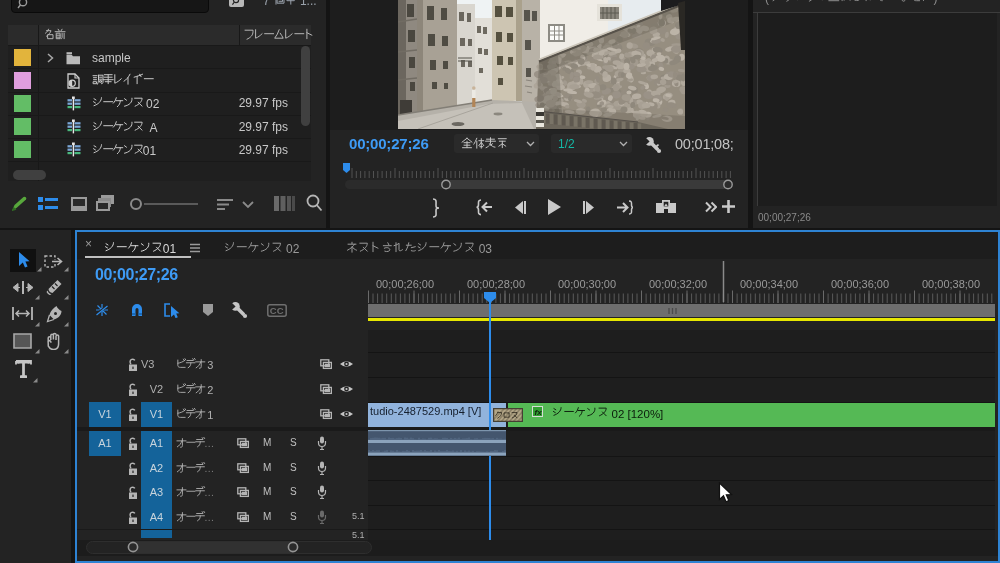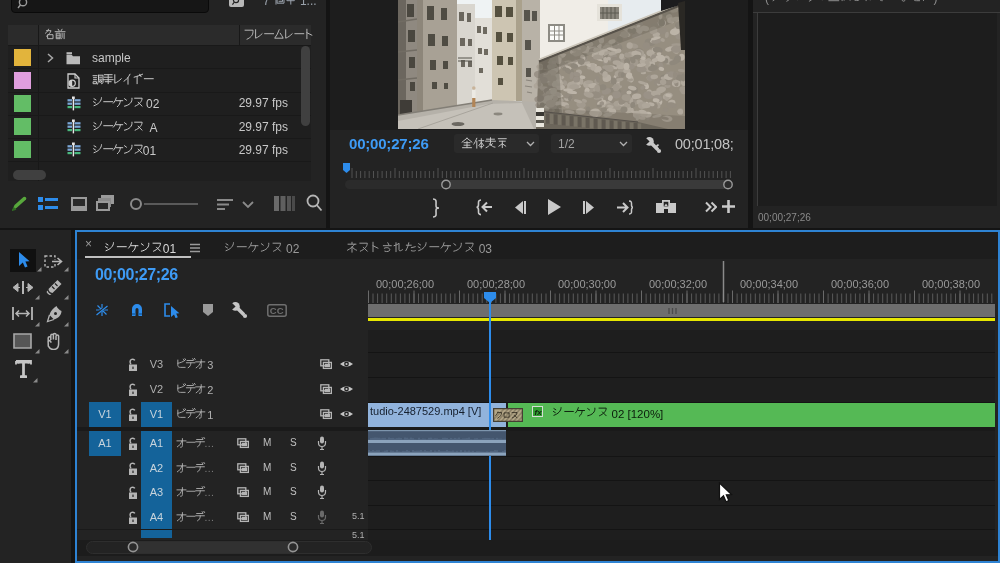--- a/index.html
+++ b/index.html
@@ -838,21 +838,21 @@
           <path d="M6 8 h12" transform="translate(35.3,0.2) scale(0.500)" stroke="rgb(195, 195, 195)" stroke-width="2" fill="none" stroke-linecap="round" stroke-linejoin="round"></path>
           <path d="M12 8 v13" transform="translate(35.3,0.2) scale(0.500)" stroke="rgb(195, 195, 195)" stroke-width="2" fill="none" stroke-linecap="round" stroke-linejoin="round"></path>
           <path d="M12 13 l-7 5" transform="translate(35.3,0.2) scale(0.500)" stroke="rgb(195, 195, 195)" stroke-width="2" fill="none" stroke-linecap="round" stroke-linejoin="round"></path>
           <path d="M12 13 l7 5" transform="translate(35.3,0.2) scale(0.500)" stroke="rgb(195, 195, 195)" stroke-width="2" fill="none" stroke-linecap="round" stroke-linejoin="round"></path>
         </svg>
       </div>
   <svg class="abs" style="left:196px;top:141px" width="9" height="6" viewBox="0 0 9 6">
         <path d="M1 1 L4.5 4.5 L8 1" stroke="#b0b0b0" stroke-width="1.3" fill="none"></path>
       </svg>
   <div class="abs" style="left:221px;top:134px;width:81px;height:19px;background:#2a2a2a;border-radius:3px;"></div>
-  <div class="abs" style="left:228px;top:136.5px;color:#a3a3a3;font-size:12px;">1/2</div>
+  <div class="abs" style="left:228px;top:136.5px;color:#14b8a6;font-size:12px;">1/2</div>
   <svg class="abs" style="left:289px;top:141px" width="9" height="6" viewBox="0 0 9 6">
         <path d="M1 1 L4.5 4.5 L8 1" stroke="#b0b0b0" stroke-width="1.3" fill="none"></path>
       </svg>
   <svg class="abs" style="left:314px;top:136px" width="18" height="18" viewBox="0 0 18 18">
         <circle cx="5.4" cy="5.4" r="4.4" fill="#c9c9c9"></circle>
         <path d="M9 15.2 L15.2 9 a1.9 1.9 0 0 0-2.7 2.7 z" fill="#c9c9c9" transform="rotate(0)"></path>
         <rect x="6.2" y="4.2" width="11" height="3.6" fill="#c9c9c9" transform="rotate(45 6.2 6)"></rect>
         <path d="M1 1 L5.6 5.6 L1.4 9.2 L-1 5 z" fill="#232323"></path>
         <circle cx="15" cy="15" r="2.1" fill="#c9c9c9"></circle>
       </svg>
@@ -1138,21 +1138,21 @@
           <div class="abs" style="left:0;top:91px;width:291px;height:217px;background:#232323;"></div>
           <div class="abs" style="left:291px;top:98px;width:627px;height:210px;background:#1e1e1e;"></div>
           <div class="abs" style="left:291px;top:119.5px;width:627px;height:1px;background:#141414;"></div>
           <div class="abs" style="left:0;top:120px;width:291px;height:24.5px;background:#232323;"></div>
           <div class="abs" style="left:0;top:144.5px;width:291px;height:1px;background:#1a1a1a;"></div>
           <svg width="12" height="13" viewBox="0 0 12 13" class="abs" style="left:50px;top:126px">
             <path d="M2 6.5 h8 v6.5 h-8 z" stroke="#b5b5b5" stroke-width="0" fill="#b5b5b5"></path>
             <path d="M3.2 6 V3.8 a2.5 2.5 0 0 1 4.9 -0.6" stroke="#b5b5b5" stroke-width="1.5" fill="none" transform="rotate(-14 5 4)"></path>
             <rect x="5.4" y="8.6" width="1.2" height="2.4" fill="#232323"></rect>
           </svg>
-          <div class="abs" style="left:64px;top:120px;width:31px;height:24.5px;color:#b0b0b0;font-size:11px;text-align:center;line-height:24.5px;">V3</div>
+          <div class="abs" style="left:64px;top:120px;width:31px;height:24.5px;color:#b0b0b0;font-size:11px;text-align:left;line-height:24.5px;">V3</div>
           <div class="abs jp" style="left:99px;top:126px;color:#b0b0b0;font-size:11px;letter-spacing:-1.4px;">
             <svg width="40" height="14" viewBox="0 0 40 14">
               <path d="M4 4 v12 c0 3 3 4 6 4 h10" transform="translate(0.0,0.2) scale(0.458)" stroke="rgb(176, 176, 176)" stroke-width="2" fill="none" stroke-linecap="round" stroke-linejoin="round"></path>
               <path d="M4 11 c6 -1 11 -3 15 -6" transform="translate(0.0,0.2) scale(0.458)" stroke="rgb(176, 176, 176)" stroke-width="2" fill="none" stroke-linecap="round" stroke-linejoin="round"></path>
               <path d="M16 2 l2 3" transform="translate(0.0,0.2) scale(0.458)" stroke="rgb(176, 176, 176)" stroke-width="2" fill="none" stroke-linecap="round" stroke-linejoin="round"></path>
               <path d="M19.5 1 l2 3" transform="translate(0.0,0.2) scale(0.458)" stroke="rgb(176, 176, 176)" stroke-width="2" fill="none" stroke-linecap="round" stroke-linejoin="round"></path>
               <path d="M4 5 h13" transform="translate(9.4,0.2) scale(0.458)" stroke="rgb(176, 176, 176)" stroke-width="2" fill="none" stroke-linecap="round" stroke-linejoin="round"></path>
               <path d="M2 10 h19" transform="translate(9.4,0.2) scale(0.458)" stroke="rgb(176, 176, 176)" stroke-width="2" fill="none" stroke-linecap="round" stroke-linejoin="round"></path>
               <path d="M12 10 c0 5 -2 9 -6 11" transform="translate(9.4,0.2) scale(0.458)" stroke="rgb(176, 176, 176)" stroke-width="2" fill="none" stroke-linecap="round" stroke-linejoin="round"></path>
               <path d="M16 1 l2 3" transform="translate(9.4,0.2) scale(0.458)" stroke="rgb(176, 176, 176)" stroke-width="2" fill="none" stroke-linecap="round" stroke-linejoin="round"></path>

